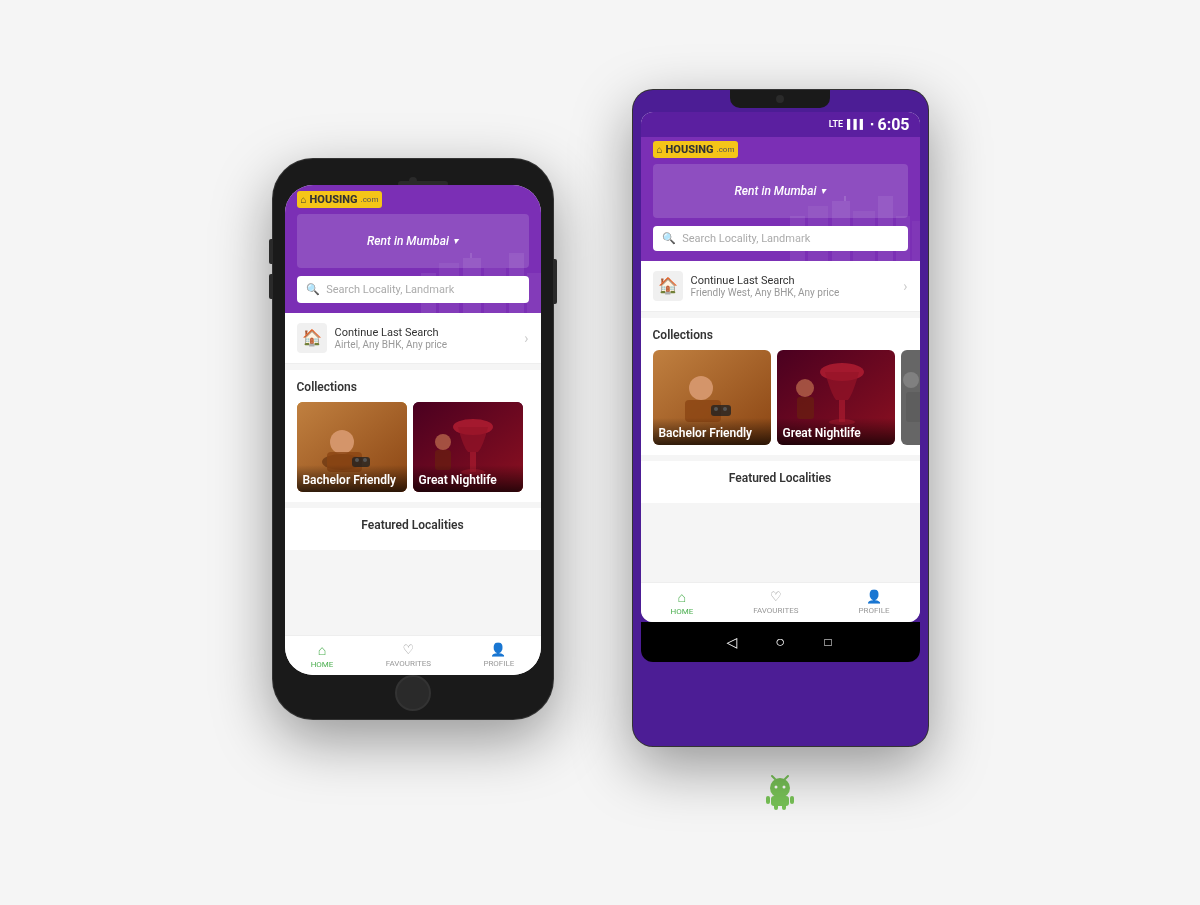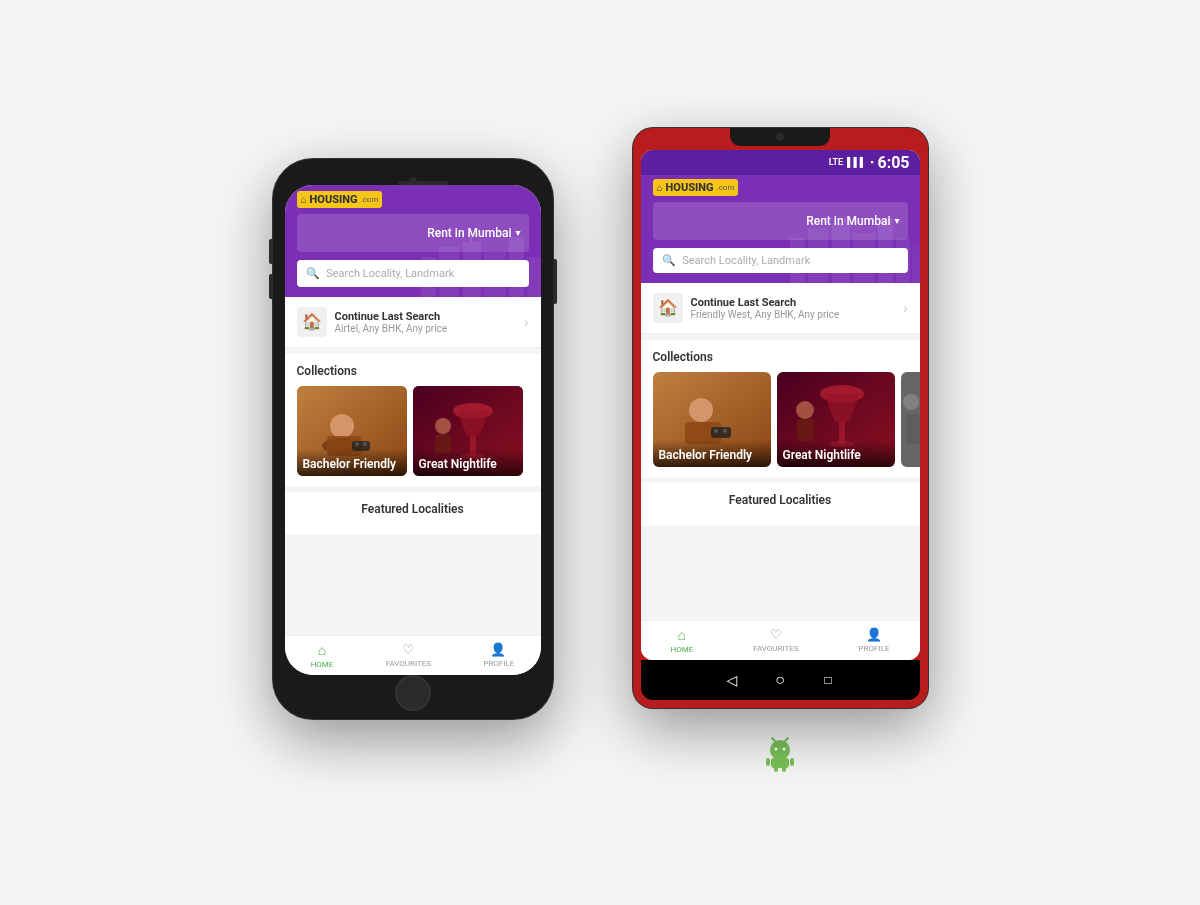--- a/index.html
+++ b/index.html
@@ -73,22 +73,22 @@
       height: 490px;
       background: #fff;
       border-radius: 28px;
       overflow: hidden;
       margin-top: 14px;
     }
 
     
     .phone-android {
       width: 295px;
-      height: 580px;
-      background: #b91c1c;
+      height: 656px;
+      background: #4c1d95;
       border-radius: 20px;
       padding: 8px;
       position: relative;
       box-shadow: 0 0 0 1px #333, 0 20px 60px rgba(0,0,0,0.4);
     }
 
     .phone-android .camera-bar {
       position: absolute;
       top: 0;
       left: 50%;
@@ -230,26 +230,27 @@
     }
 
     .logo-house-icon {
       font-size: 10px;
       color: #333;
     }
 
     .city-row {
       display: flex;
       align-items: center;
-      justify-content: flex-end;
+      justify-content: center;
       gap: 4px;
       background: rgba(255,255,255,0.15);
       border-radius: 4px;
-      padding: 12px 8px;
+      padding: 20px 8px;
       margin-bottom: 8px;
+      font-style: italic;
     }
 
     .city-text {
       color: white;
       font-size: 12px;
       font-weight: 500;
     }
 
     .city-arrow {
       color: white;
@@ -297,21 +298,21 @@
       height: 30px;
       flex-shrink: 0;
     }
 
     .continue-texts {
       flex: 1;
     }
 
     .continue-title {
       font-size: 11px;
-      font-weight: 700;
+      font-weight: 400;
       color: #333;
     }
 
     .continue-sub {
       font-size: 10px;
       color: #999;
     }
 
     .chevron-right {
       color: #ccc;

